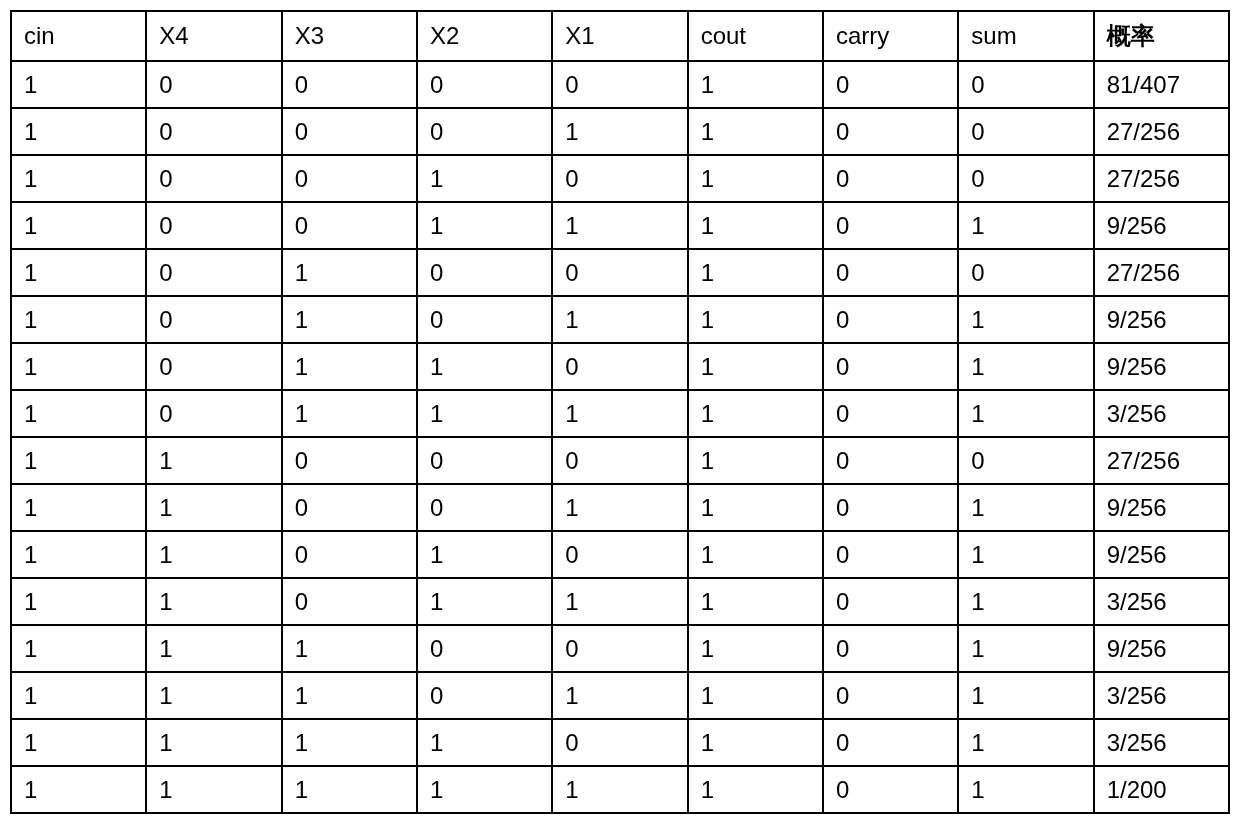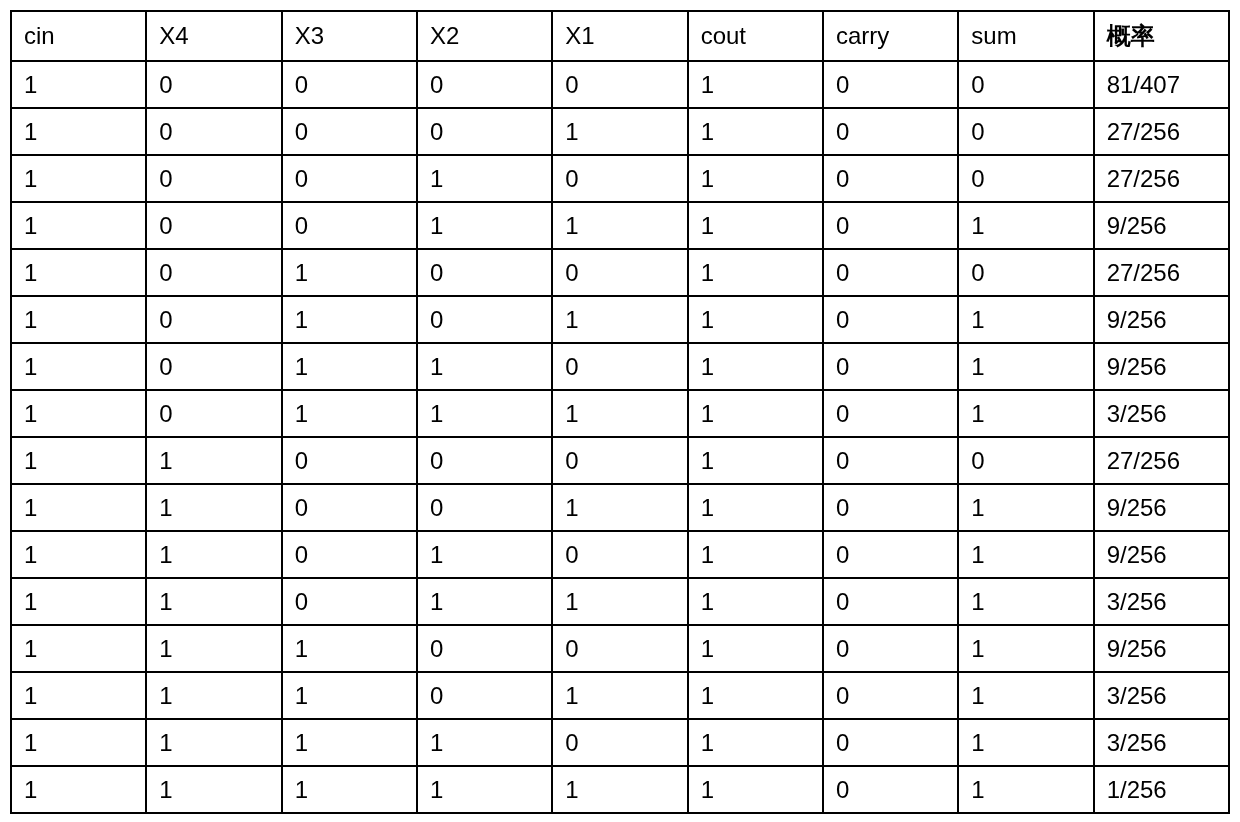--- a/index.html
+++ b/index.html
@@ -218,16 +218,16 @@
       </tr>
       <tr>
         <td>1</td>
         <td>1</td>
         <td>1</td>
         <td>1</td>
         <td>1</td>
         <td>1</td>
         <td>0</td>
         <td>1</td>
-        <td>1/256</td>
+        <td>1/200</td>
       </tr>
     </tbody>
 </table>
 
 </body></html>

